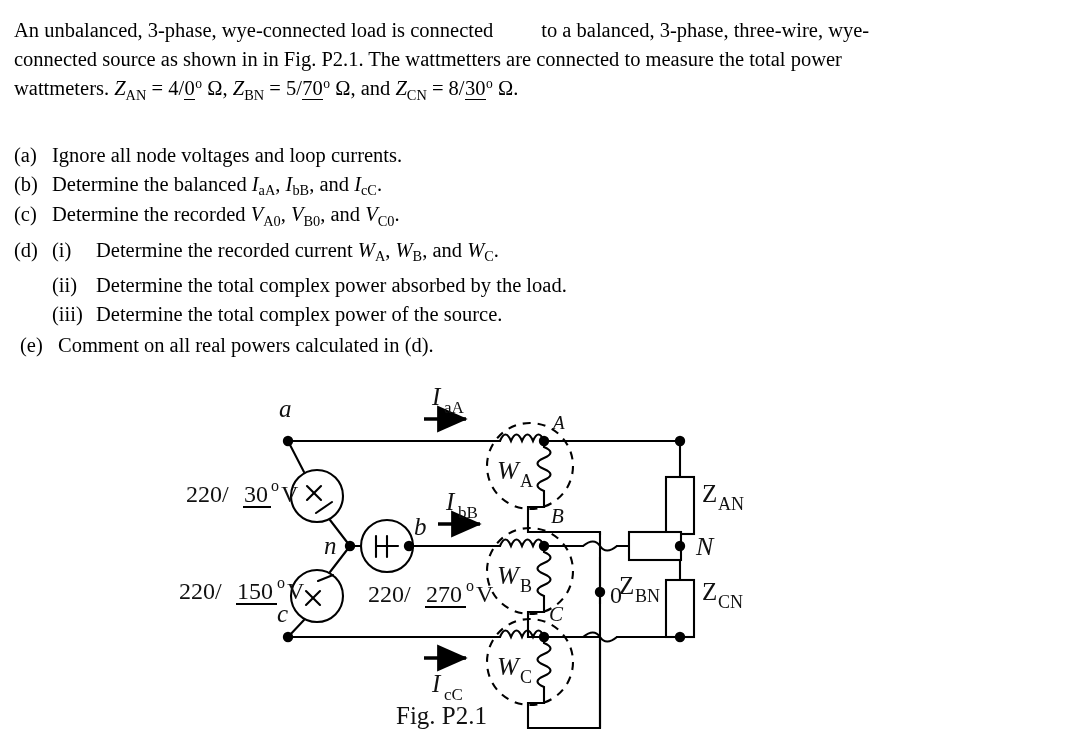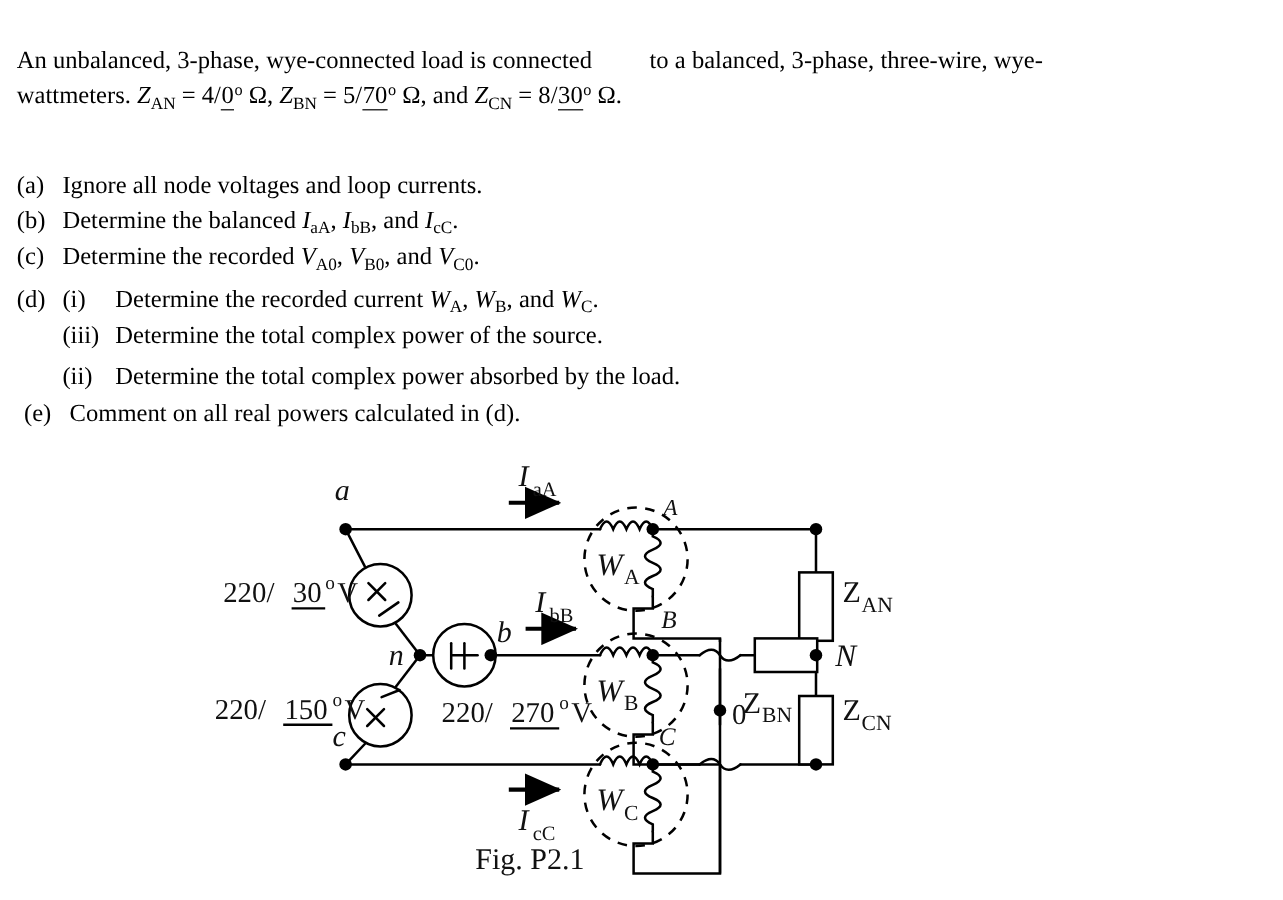--- a/index.html
+++ b/index.html
@@ -14,21 +14,20 @@
   #page{position:relative;width:1069px;height:750px;}
 
   
   .stmt{
     position:absolute;
     left:14px; top:16px; width:1040px;
     font-size:20.5px;
     line-height:29px;
     text-align:justify;
     text-justify:inter-word;
-    margin-top:21px;
   }
   .stmt p{margin:0;}
   .gap{display:inline-block;width:48px;}
 
   .items{
     position:absolute;
     left:14px; top:141px; width:1040px;
     font-size:20.5px;
     line-height:28.5px;
   }
@@ -50,20 +49,21 @@
 </style>
 </head>
 <body>
 
 <div id="page">
 
   <div class="stmt">
     <p>
       <span>An unbalanced, 3-phase, wye-connected load is connected</span><span class="gap"></span><span>to a balanced, 3-phase, three-wire, wye-</span>
     </p>
+    <p>connected source as shown in in Fig. P2.1. The wattmetters are connected to measure the total power</p>
     <p>
       <span>wattmeters. </span><i class="v">Z</i><sub>AN</sub><span> = 4/</span><span class="ang">0</span><sup>o</sup><span> Ω, </span><i class="v">Z</i><sub>BN</sub><span> = 5/</span><span class="ang">70</span><sup>o</sup><span> Ω, and </span><i class="v">Z</i><sub>CN</sub><span> = 8/</span><span class="ang">30</span><sup>o</sup><span> Ω.</span>
     </p>
   </div>
 
   <div class="items">
 
     <div class="row">
       <div class="mark">(a)</div>
       <div class="txt">Ignore all node voltages and loop currents.</div>
@@ -84,30 +84,30 @@
     </div>
 
     <div class="row" style="margin-top:5px;">
       <div class="mark">(d)</div>
       <div class="sub-mark">(i)</div>
       <div class="txt">
         <span>Determine the recorded current </span><i class="v">W</i><sub>A</sub><span>, </span><i class="v">W</i><sub>B</sub><span>, and </span><i class="v">W</i><sub>C</sub><span>.</span>
       </div>
     </div>
 
+    <div class="row" style="margin-top:5px;">
+      <div class="mark"></div>
+      <div class="sub-mark">(ii)</div>
+      <div class="txt">Determine the total complex power absorbed by the load.</div>
+    </div>
+
     <div class="row">
       <div class="mark"></div>
       <div class="sub-mark">(iii)</div>
       <div class="txt">Determine the total complex power of the source.</div>
-    </div>
-
-    <div class="row" style="margin-top:5px;">
-      <div class="mark"></div>
-      <div class="sub-mark">(ii)</div>
-      <div class="txt">Determine the total complex power absorbed by the load.</div>
     </div>
 
     <div class="row" style="margin-top:3px;">
       <div class="mark" style="padding-left:6px;">(e)</div>
       <div class="txt">Comment on all real powers calculated in (d).</div>
     </div>
 
   </div>
 
   <div id="figwrap">

